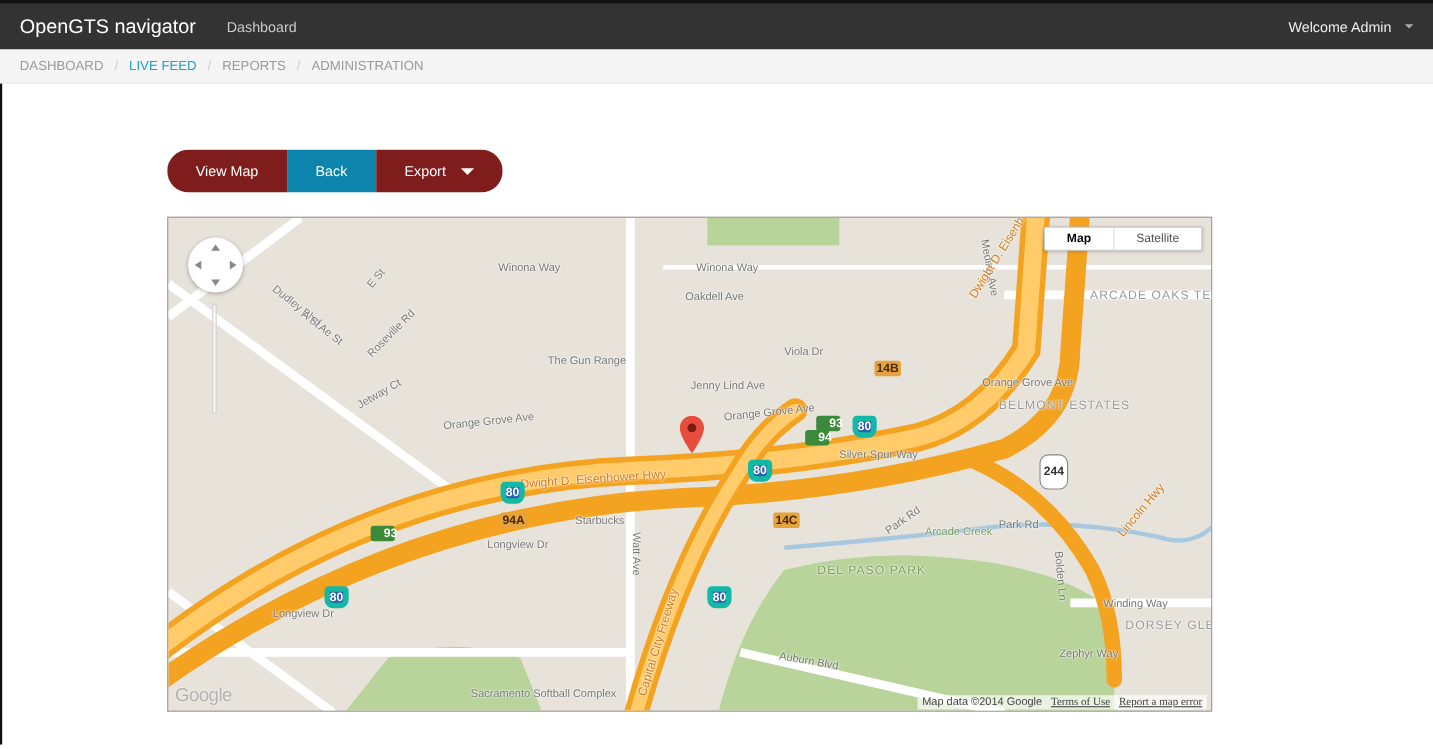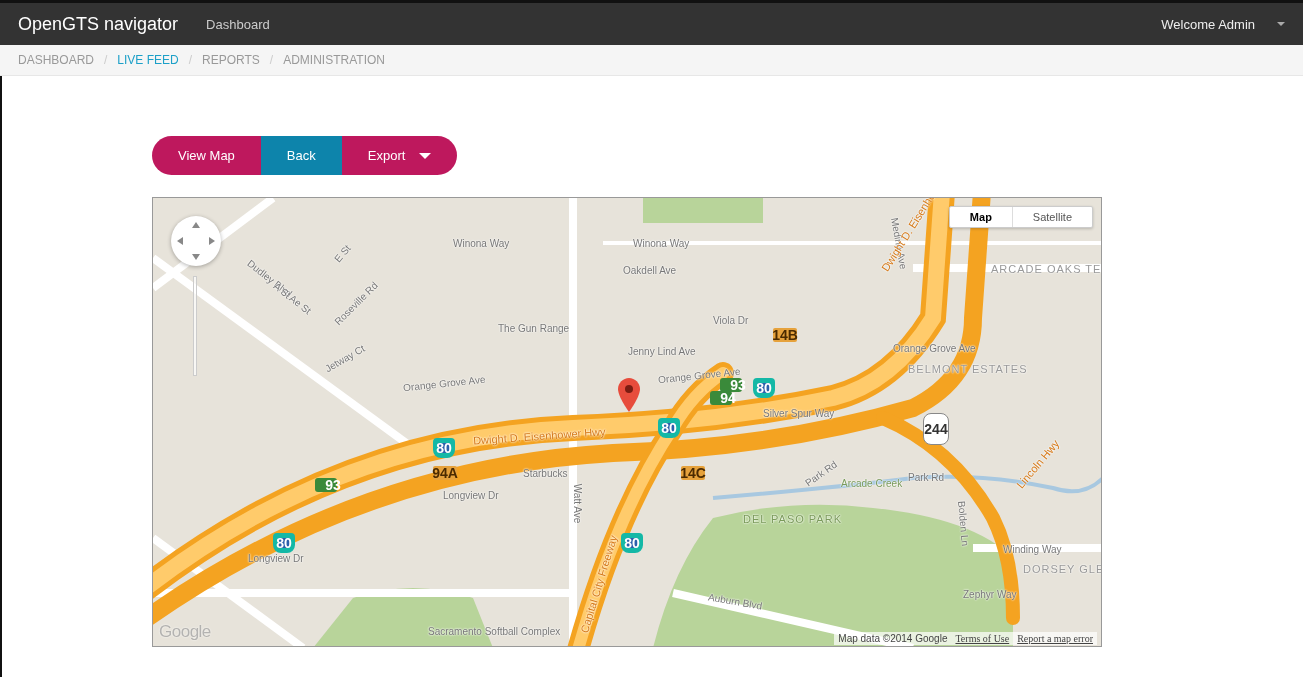--- a/index.html
+++ b/index.html
@@ -28,21 +28,21 @@
     color: #ccc;
     text-decoration: none;
     font-size: 13px;
   }
   .spacer { flex: 1; }
   .welcome {
     color: #eee;
     font-size: 13px;
     display: flex;
     align-items: center;
-    gap: 22px;
+    gap: 12px;
     cursor: pointer;
   }
   .caret-down {
     width: 0; height: 0;
     border-left: 4px solid transparent;
     border-right: 4px solid transparent;
     border-top: 4px solid #aaa;
   }
   .breadcrumb {
     background: #f5f5f5;
@@ -66,21 +66,21 @@
     min-height: calc(100vh - 80px);
     padding: 60px 0 30px 150px;
   }
   .pillbar {
     display: inline-flex;
     border-radius: 22px;
     overflow: hidden;
     margin-bottom: 22px;
   }
   .pill {
-    background: #be185d;
+    background: #7f1d1d;
     color: #fff;
     font-size: 13px;
     padding: 12px 26px;
     border: none;
     cursor: pointer;
     display: flex;
     align-items: center;
     gap: 14px;
   }
   .pill.dark { background: #0d84ab; }
@@ -150,24 +150,25 @@
     color: #777;
     white-space: nowrap;
     z-index: 2;
     text-shadow: 0 0 2px #fff, 0 0 2px #fff;
   }
   .map-label.hwy { color: #d67a1a; font-size: 11px; }
   .map-label.area { color: #999; font-size: 11px; letter-spacing: 1px; }
   .map-label.park { color: #7a9a5a; }
   .shield {
     position: absolute;
-    font-size: 14px;
+    font-size: 11px;
     font-weight: bold;
     color: #fff;
     z-index: 3;
+    margin-left: 22px;
   }
   .shield.interstate {
     width: 22px; height: 20px;
     background: #2a5fab;
     border: 5px solid #14b8a6;
     border-radius: 4px 4px 8px 8px;
     display:flex; align-items:center; justify-content:center;
   }
   .shield.state {
     width: 22px; height: 14px;

